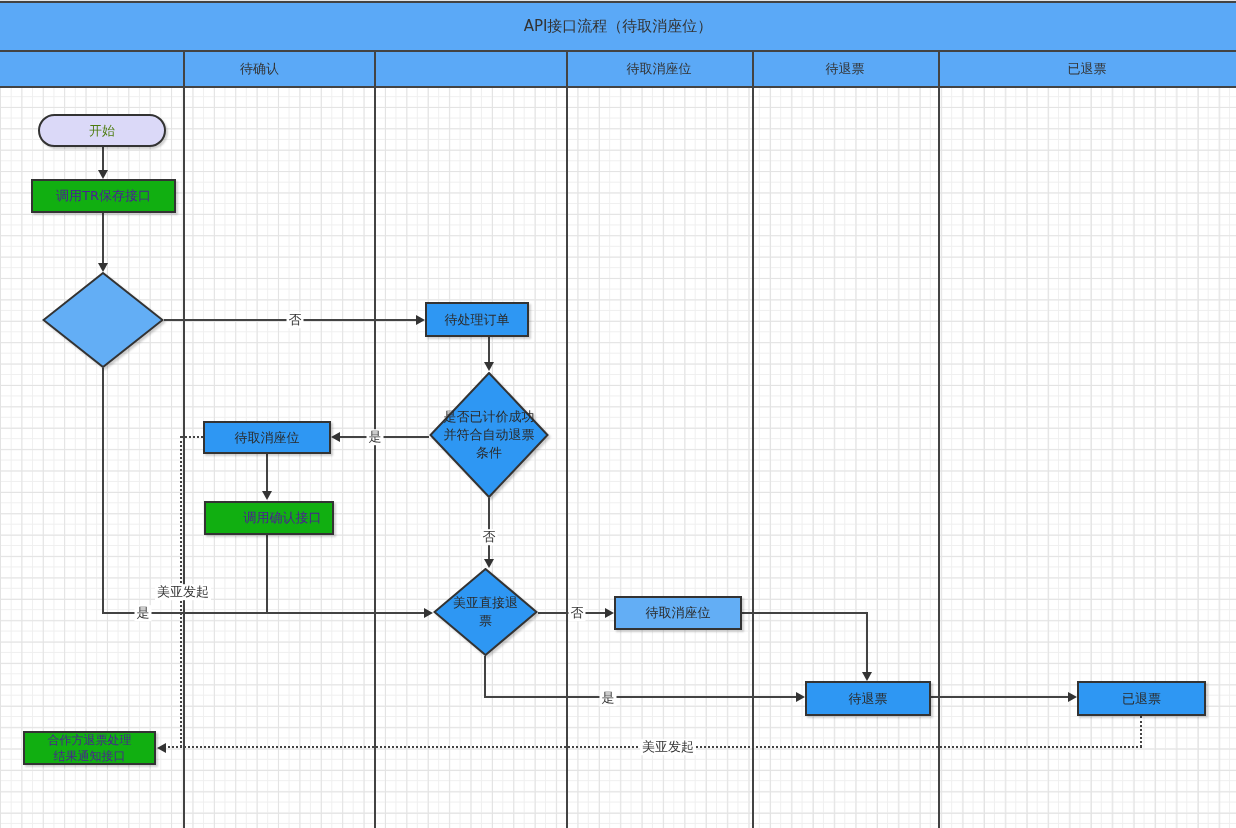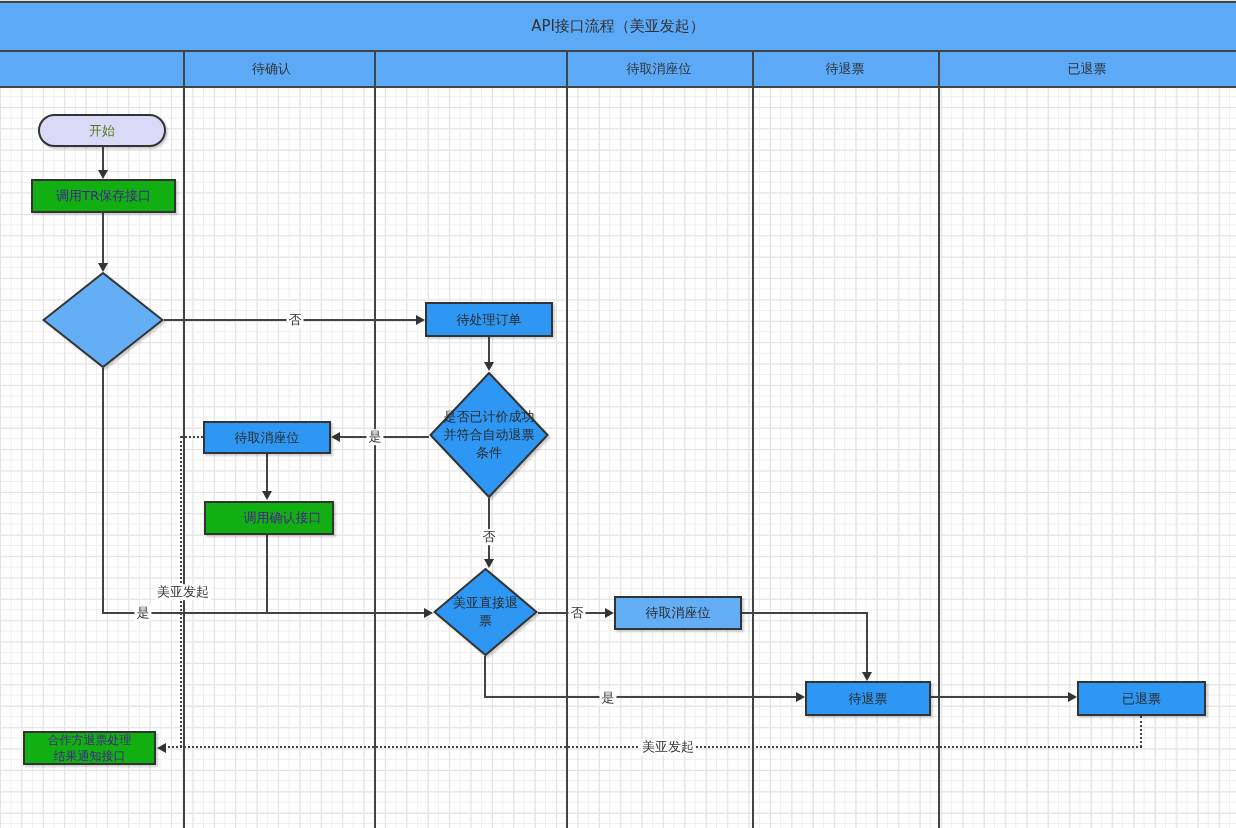--- a/index.html
+++ b/index.html
@@ -49,28 +49,28 @@
   .arr-d{border-left:5px solid transparent;border-right:5px solid transparent;border-top:9px solid #333;}
   .elabel{position:absolute;transform:translate(-50%,-50%);background:#fff;
     font-size:13px;color:#333;padding:0 2px;line-height:1.2;white-space:nowrap;}
 </style>
 </head>
 <body>
 
 <div class="canvas">
 
   <div class="titlebar">
-    <span>API接口流程（美亚发起）</span>
+    <span>API接口流程（待取消座位）</span>
   </div>
 
   <div class="lanehead">
     <div class="lanecell" style="left:0;width:183px;">
         <span></span>
       </div>
-    <div class="lanecell" style="left:195px;width:153px;">
+    <div class="lanecell" style="left:183px;width:153px;">
         <span>待确认</span>
       </div>
     <div class="lanecell" style="left:566px;width:186px;">
         <span>待取消座位</span>
       </div>
     <div class="lanecell" style="left:752px;width:186px;">
         <span>待退票</span>
       </div>
     <div class="lanecell" style="left:938px;width:298px;">
         <span>已退票</span>
@@ -145,21 +145,21 @@
   <div class="node green" style="left:31px;top:179px;width:145px;height:34px;">
     <span>调用TR保存接口</span>
   </div>
 
   <div class="diamond" style="left:42px;top:272px;width:122px;height:96px;">
     <svg viewBox="0 0 122 96" preserveAspectRatio="none">
       <polygon points="61,1 120.5,48 61,95 1.5,48" stroke="#333" stroke-width="2" fill="#63AEF5"></polygon>
     </svg>
   </div>
 
-  <div class="node blue" style="left:425px;top:302px;width:128px;height:35px;">
+  <div class="node blue" style="left:425px;top:302px;width:104px;height:35px;">
     <span>待处理订单</span>
   </div>
 
   <div class="diamond" style="left:429px;top:372px;width:120px;height:126px;">
     <svg viewBox="0 0 120 126" preserveAspectRatio="none">
       <polygon points="60,1 118.5,63 60,125 1.5,63" stroke="#333" stroke-width="2" fill="#2E97F3"></polygon>
     </svg>
     <div class="dtext" style="width:92px;">是否已计价成功并符合自动退票条件</div>
   </div>
 

